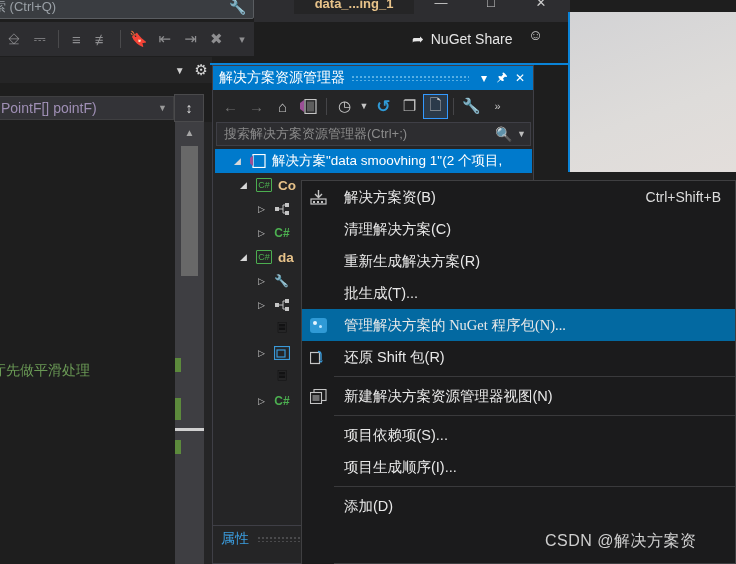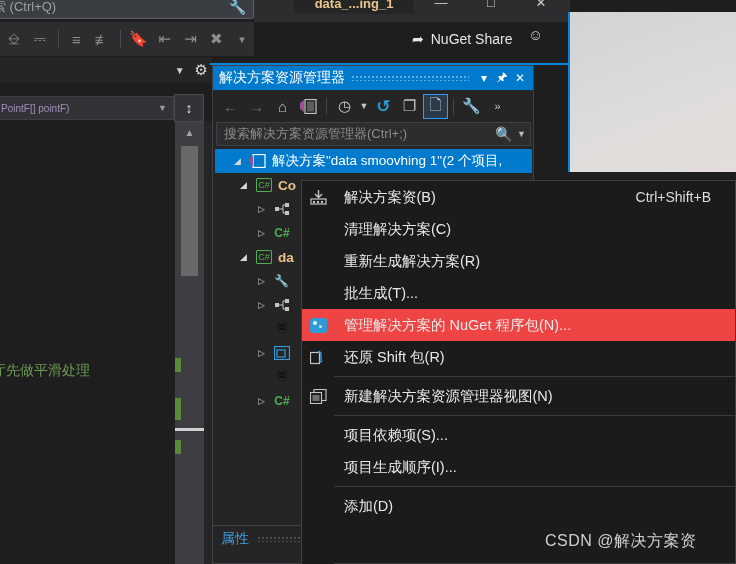--- a/index.html
+++ b/index.html
@@ -58,21 +58,21 @@
     background: #252526; display: flex; align-items: center; justify-content: flex-end; padding-right: 4px; gap: 10px;
   }
   .combo-row .caret { color: #d0d0d0; font-size: 10px; }
   .combo-row .gear  { color: #d8d8d8; font-size: 15px; }
 
   .sig-row {
     position: absolute; left: -6px; top: 96px; width: 180px; height: 24px;
     background: #333337; border: 1px solid #3f3f41;
     display: flex; align-items: center; padding: 0 6px;
   }
-  .sig-row .sig { color: #9f8fb5; font-size: 10px; white-space: nowrap; }
+  .sig-row .sig { color: #9f8fb5; font-size: 14px; white-space: nowrap; }
   .sig-row .dd { margin-left: auto; color: #9a9a9a; font-size: 9px; }
   .splitter {
     position: absolute; left: 174px; top: 94px; width: 30px; height: 28px;
     background: #333337; border: 1px solid #4a4a4c;
     display: flex; align-items: center; justify-content: center; color: #e0e0e0; font-size: 14px;
   }
 
   .editor-body {
     position: absolute; left: 0; top: 122px; width: 175px; height: 442px; background: #1e1e1e;
   }
@@ -159,25 +159,25 @@
   .blueedge { position: absolute; left: 568px; top: 12px; width: 2px; height: 160px; background: #0a84d8; }
   .se-outerline { position: absolute; left: 210px; top: 63px; width: 360px; height: 2px; background: #0a84d8; }
 
   
   .ctx {
     position: absolute; left: 301px; top: 180px; width: 435px; height: 384px;
     background: #1b1b1c; border: 1px solid #3f3f41;
   }
   .ctx-gutter { position: absolute; left: 0; top: 0; width: 32px; height: 384px; background: #1b1b1c; }
   .ctx-item { position: relative; height: 32px; display: flex; align-items: center; }
-  .ctx-item.hi { background: #ef4444; }
+  .ctx-item.hi { background: #0369a1; font-family: Liberation Serif, serif; }
   .ctx-ico { width: 32px; height: 32px; display:flex; align-items:center; justify-content:center;
              font-size: 14px; color: #c5c5c5; flex: 0 0 32px; }
   .ctx-label { color: #e8e8e8; font-size: 14.5px; white-space: nowrap; padding-left: 10px; }
-  .ctx-short { margin-left: auto; color: #dcdcdc; font-size: 14px; padding-right: 24px; white-space: nowrap; }
+  .ctx-short { margin-left: auto; color: #dcdcdc; font-size: 14px; padding-right: 14px; white-space: nowrap; }
   .ctx-sub { margin-left: auto; color: #bfbfbf; font-size: 10px; padding-right: 10px; }
   .ctx-sep { height: 1px; background: #3a3a3c; margin: 3px 0 3px 32px; }
 
   .nuget-ico { width: 17px; height: 15px; border-radius: 3px; background: #2f9ad6; position: relative; }
   .nuget-ico::before { content:""; position:absolute; left:3px; top:3px; width:4px; height:4px;
                        border-radius:50%; background:#e8f6ff; }
   .nuget-ico::after  { content:""; position:absolute; left:9px; top:7px; width:3px; height:3px;
                        border-radius:50%; background:#bfe6ff; }
 
   .watermark { position: absolute; left: 545px; top: 531px; color: #cfcfcf; font-size: 16px;

